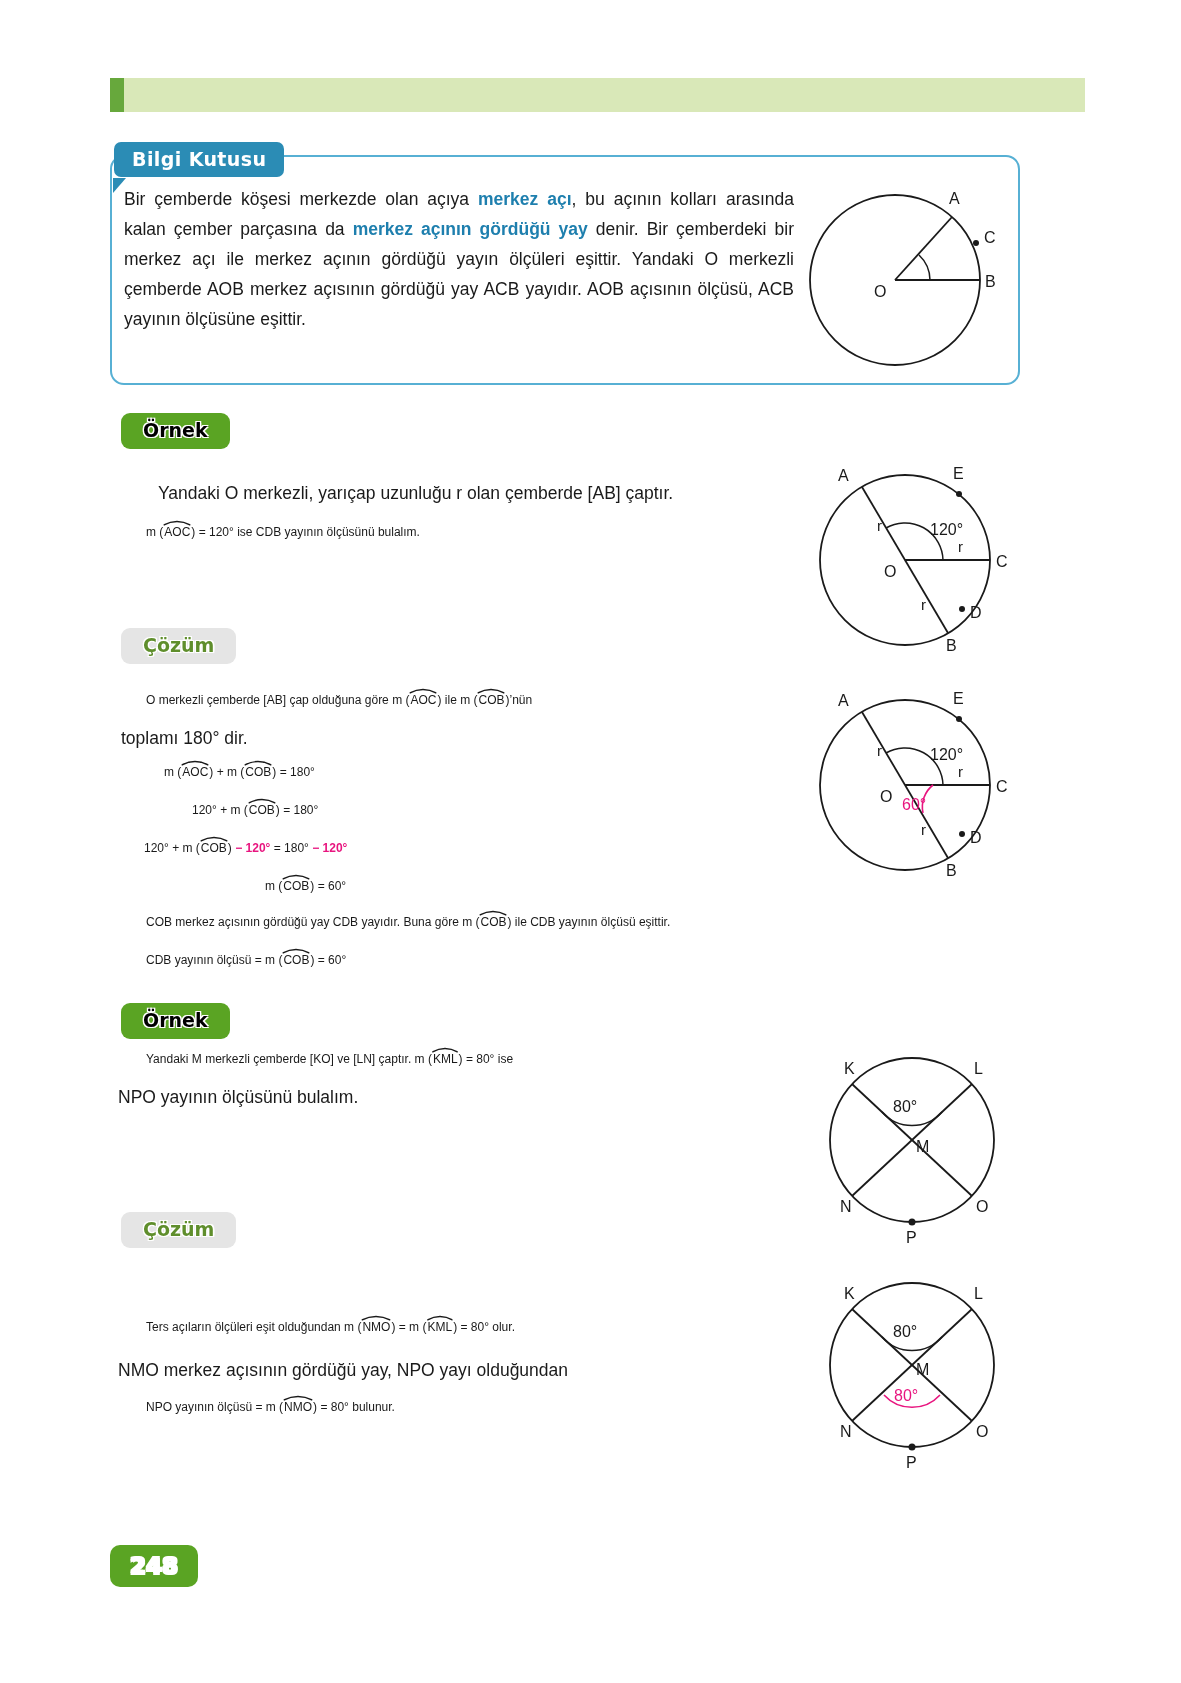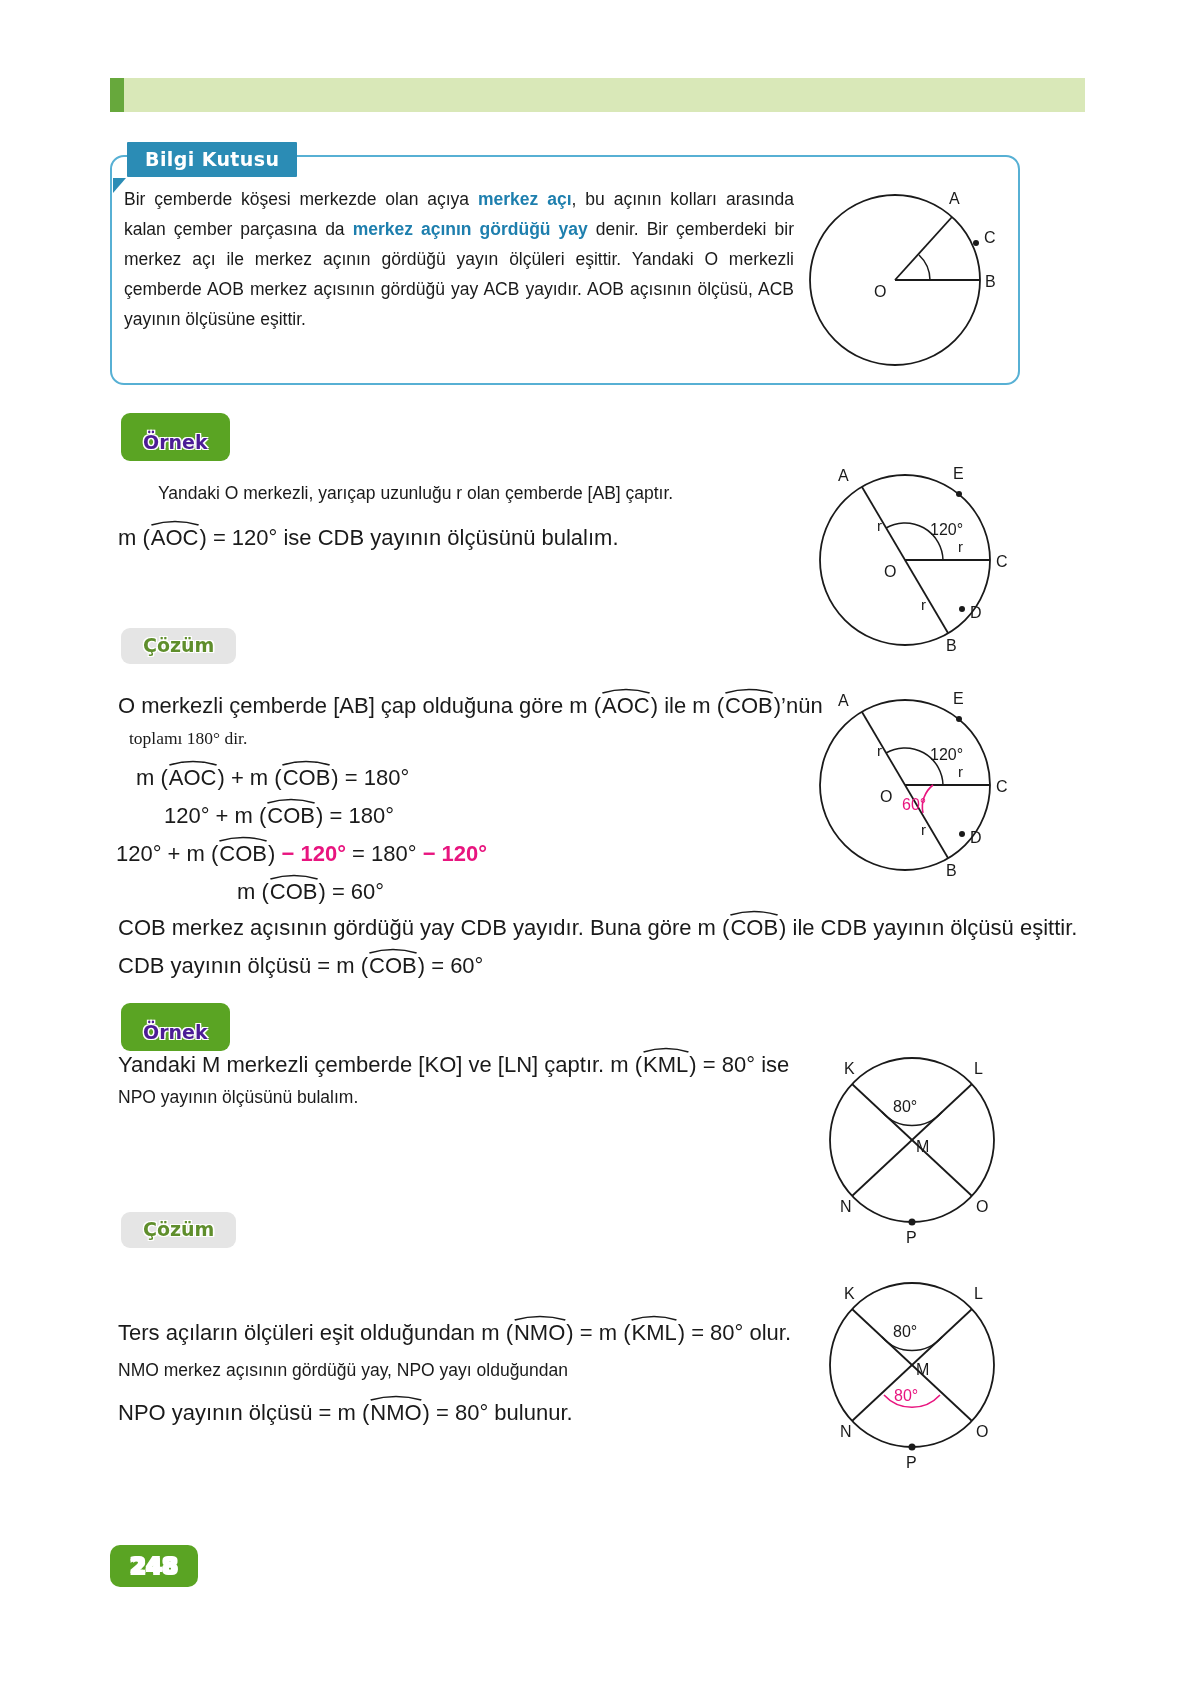--- a/index.html
+++ b/index.html
@@ -44,29 +44,29 @@
     top: 155px;
     width: 910px;
     height: 230px;
     border: 2.5px solid #57b0d4;
     border-radius: 14px;
     background: #ffffff;
     box-sizing: border-box;
   }
   .info-badge {
     position: absolute;
-    left: 127px;
+    left: 114px;
     top: 142px;
     background: #2b8cb5;
     color: #ffffff;
     font-size: 19px;
     font-weight: bold;
     letter-spacing: .4px;
     padding: 6px 18px 7px 18px;
-    border-radius: 1px;
+    border-radius: 7px;
     z-index: 4;
     font-family: "DejaVu Sans", sans-serif;
   }
   .info-badge-tail {
     position: absolute;
     left: 113px;
     top: 178px;
     width: 0; height: 0;
     border-left: 13px solid #2b8cb5;
     border-bottom: 15px solid transparent;
@@ -81,24 +81,24 @@
     line-height: 30px;
     text-align: justify;
     color: #1a1a1a;
   }
   .hl { color: #1e7fae; font-weight: bold; }
 
   
   .badge-ornek {
     position: absolute;
     background: #5aa423;
-    color: #4c1d95;
+    color: #000000;
     font-size: 19px;
     font-weight: bold;
-    padding: 18px 22px 8px 22px;
+    padding: 6px 22px 8px 22px;
     border-radius: 9px;
     font-family: "DejaVu Sans", sans-serif;
     text-shadow:
       -1.3px -1.3px 0 #ffffff, 1.3px -1.3px 0 #ffffff,
       -1.3px 1.3px 0 #ffffff, 1.3px 1.3px 0 #ffffff;
   }
   .badge-cozum {
     position: absolute;
     background: #e5e5e5;
     color: #5f8e2c;
@@ -114,23 +114,24 @@
 
   
   .para {
     position: absolute;
     font-size: 17.5px;
     line-height: 30px;
     color: #1a1a1a;
   }
   .eq {
     position: absolute;
-    font-size: 22px;
+    font-size: 12px;
     color: #1a1a1a;
     white-space: nowrap;
+    margin-left: 28px;
   }
   .pink { color: #e8157f; font-weight: bold; }
 
   
   .arc {
     position: relative;
     display: inline-block;
     padding: 0 1px;
   }
   .arc > .arc-cap {
@@ -245,21 +246,21 @@
     <span>O merkezli çemberde [AB] çap olduğuna göre m (</span><span class="arc"><span class="arc-cap">
           <svg viewBox="0 0 40 8" preserveAspectRatio="none">
             <path d="M1 7 Q20 0 39 7" fill="none" stroke="#1a1a1a" stroke-width="1.4"></path>
           </svg>
         </span><span>AOC</span></span><span>) ile m (</span><span class="arc"><span class="arc-cap">
           <svg viewBox="0 0 40 8" preserveAspectRatio="none">
             <path d="M1 7 Q20 0 39 7" fill="none" stroke="#1a1a1a" stroke-width="1.4"></path>
           </svg>
         </span><span>COB</span></span><span>)’nün</span>
   </div>
-  <div class="para" style="left:129px; top:723px;font-family:Liberation Serif, serif;">toplamı 180° dir.</div>
+  <div class="para" style="left:121px; top:723px;">toplamı 180° dir.</div>
 
   <div class="eq" style="left:136px; top:765px;">
     <span>m (</span><span class="arc"><span class="arc-cap">
           <svg viewBox="0 0 40 8" preserveAspectRatio="none">
             <path d="M1 7 Q20 0 39 7" fill="none" stroke="#1a1a1a" stroke-width="1.4"></path>
           </svg>
         </span><span>AOC</span></span><span>) + m (</span><span class="arc"><span class="arc-cap">
           <svg viewBox="0 0 40 8" preserveAspectRatio="none">
             <path d="M1 7 Q20 0 39 7" fill="none" stroke="#1a1a1a" stroke-width="1.4"></path>
           </svg>

